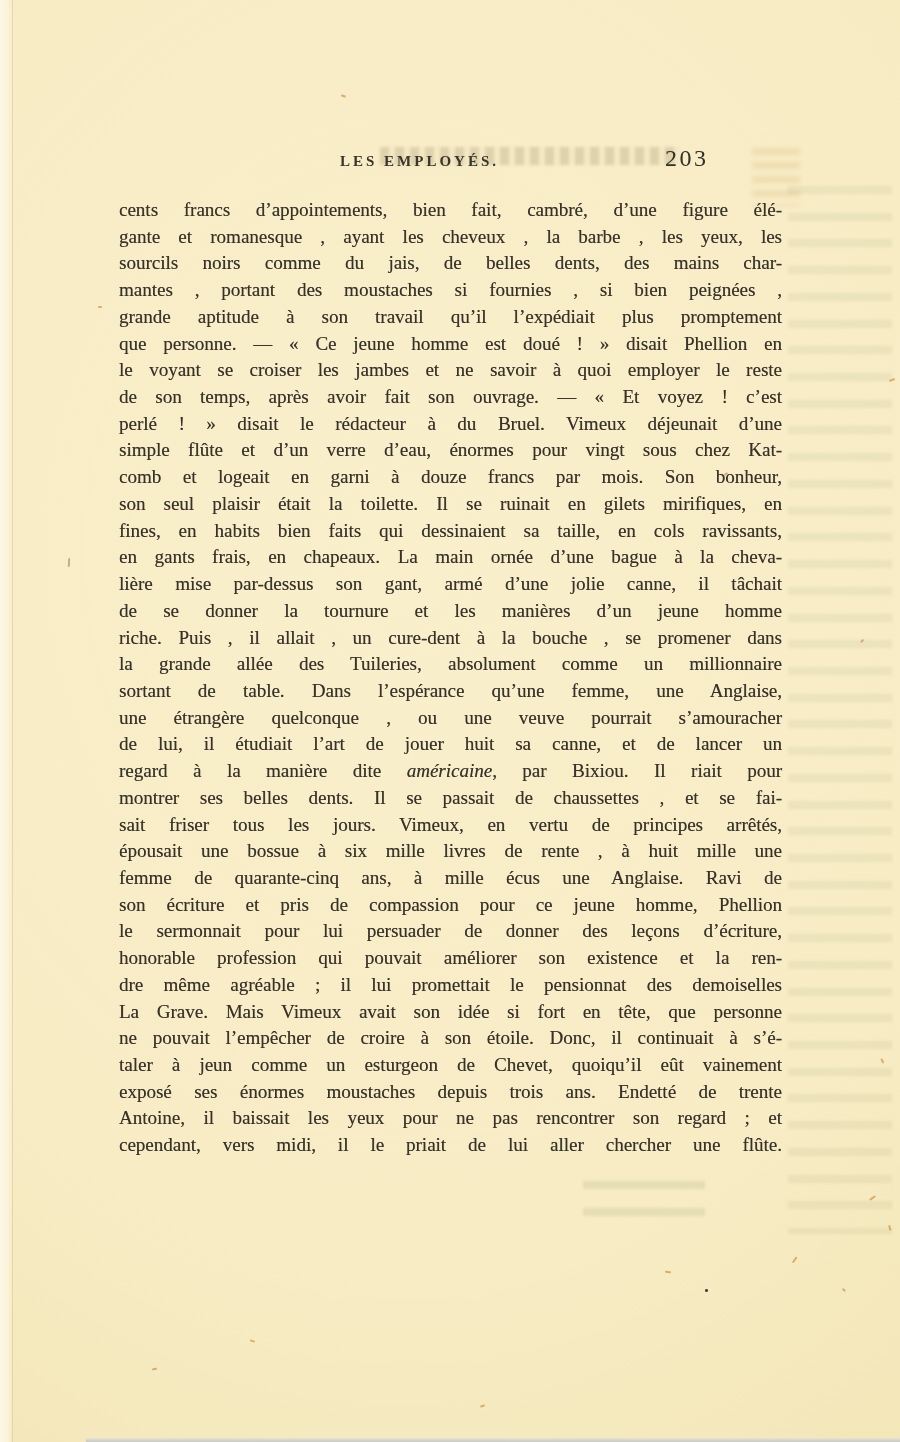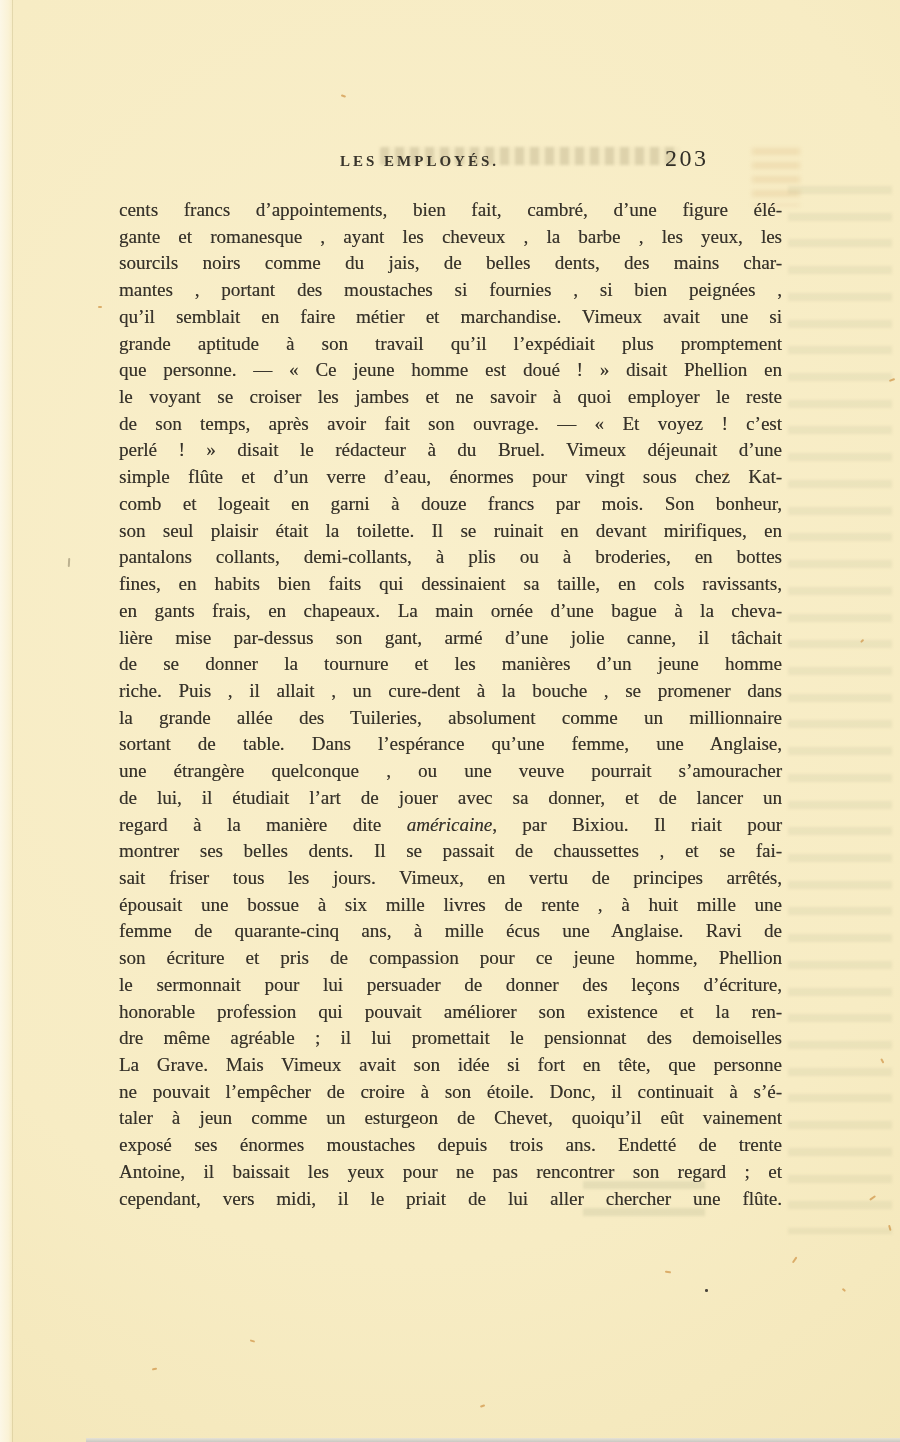--- a/index.html
+++ b/index.html
@@ -107,39 +107,37 @@
   <div class="header-row">
     <span class="running-title">LES EMPLOYÉS.</span>
     <span class="page-number">203</span>
   </div>
 
   <div class="textblock">
       <div class="line">cents francs d’appointements, bien fait, cambré, d’une figure élé-</div>
       <div class="line">gante et romanesque , ayant les cheveux , la barbe , les yeux, les</div>
       <div class="line">sourcils noirs comme du jais, de belles dents, des mains char-</div>
       <div class="line">mantes , portant des moustaches si fournies , si bien peignées ,</div>
-      <div class="line">qu’il semblait en faire métier et marchandise. Vimeux avait une si</div>
       <div class="line">grande aptitude à son travail qu’il l’expédiait plus promptement</div>
       <div class="line">que personne. — « Ce jeune homme est doué ! » disait Phellion en</div>
       <div class="line">le voyant se croiser les jambes et ne savoir à quoi employer le reste</div>
       <div class="line">de son temps, après avoir fait son ouvrage. — « Et voyez ! c’est</div>
       <div class="line">perlé ! » disait le rédacteur à du Bruel. Vimeux déjeunait d’une</div>
       <div class="line">simple flûte et d’un verre d’eau, énormes pour vingt sous chez Kat-</div>
       <div class="line">comb et logeait en garni à douze francs par mois. Son bonheur,</div>
-      <div class="line">son seul plaisir était la toilette. Il se ruinait en devant mirifiques, en</div>
-      <div class="line">pantalons collants, demi-collants, à plis ou à broderies, en bottes</div>
+      <div class="line">son seul plaisir était la toilette. Il se ruinait en gilets mirifiques, en</div>
       <div class="line">fines, en habits bien faits qui dessinaient sa taille, en cols ravissants,</div>
       <div class="line">en gants frais, en chapeaux. La main ornée d’une bague à la cheva-</div>
       <div class="line">lière mise par-dessus son gant, armé d’une jolie canne, il tâchait</div>
       <div class="line">de se donner la tournure et les manières d’un jeune homme</div>
       <div class="line">riche. Puis , il allait , un cure-dent à la bouche , se promener dans</div>
       <div class="line">la grande allée des Tuileries, absolument comme un millionnaire</div>
       <div class="line">sortant de table. Dans l’espérance qu’une femme, une Anglaise,</div>
       <div class="line">une étrangère quelconque , ou une veuve pourrait s’amouracher</div>
-      <div class="line">de lui, il étudiait l’art de jouer avec sa donner, et de lancer un</div>
+      <div class="line">de lui, il étudiait l’art de jouer huit sa canne, et de lancer un</div>
       <div class="line"><span>regard à la manière dite </span><span class="italic">américaine</span><span>, par Bixiou. Il riait pour</span></div>
       <div class="line">montrer ses belles dents. Il se passait de chaussettes , et se fai-</div>
       <div class="line">sait friser tous les jours. Vimeux, en vertu de principes arrêtés,</div>
       <div class="line">épousait une bossue à six mille livres de rente , à huit mille une</div>
       <div class="line">femme de quarante-cinq ans, à mille écus une Anglaise. Ravi de</div>
       <div class="line">son écriture et pris de compassion pour ce jeune homme, Phellion</div>
       <div class="line">le sermonnait pour lui persuader de donner des leçons d’écriture,</div>
       <div class="line">honorable profession qui pouvait améliorer son existence et la ren-</div>
       <div class="line">dre même agréable ; il lui promettait le pensionnat des demoiselles</div>
       <div class="line">La Grave. Mais Vimeux avait son idée si fort en tête, que personne</div>

